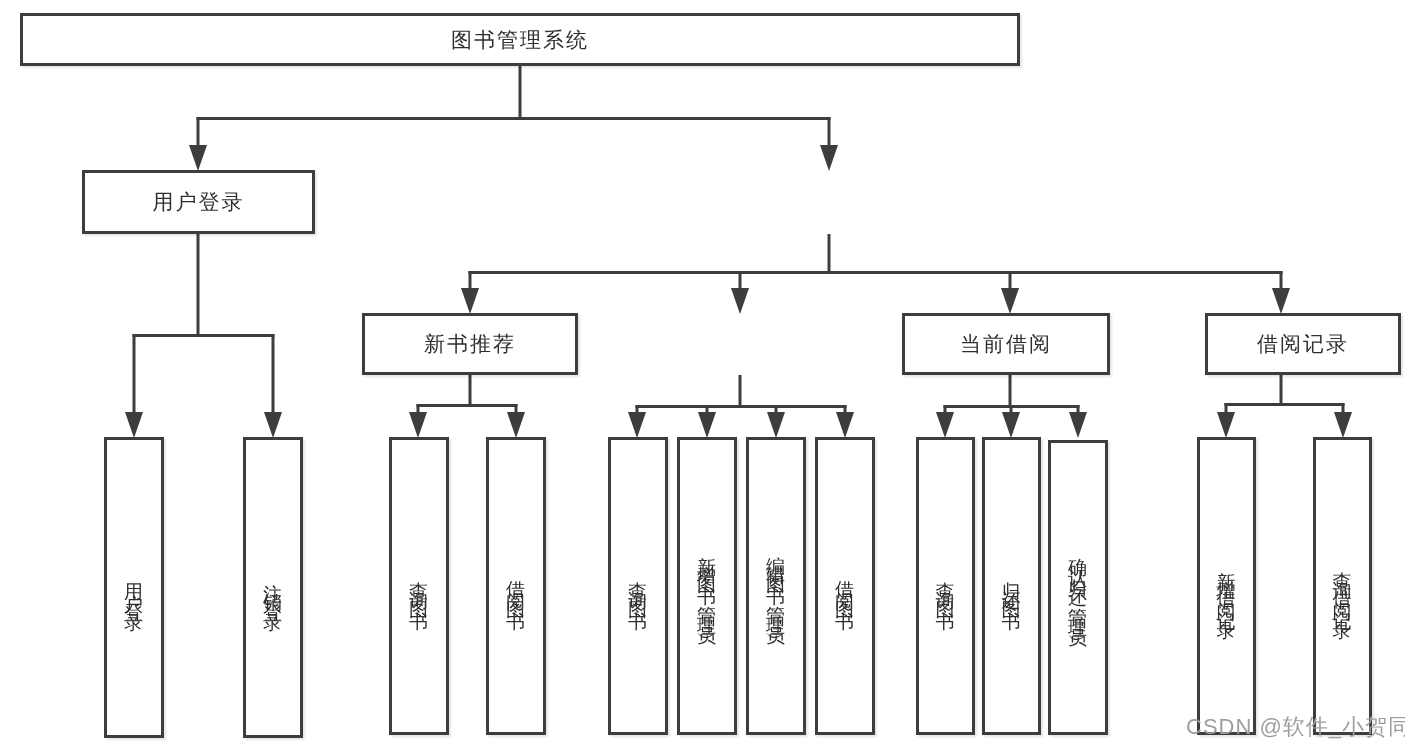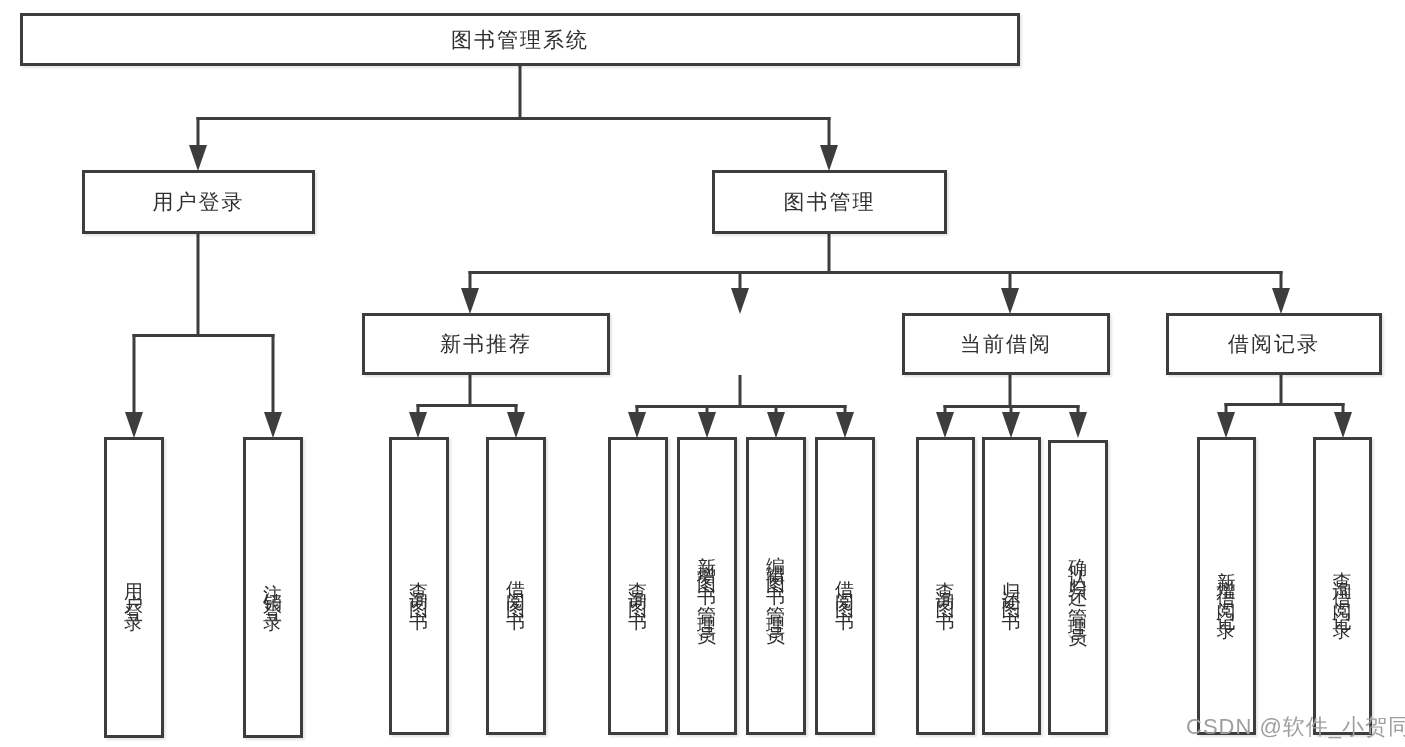--- a/index.html
+++ b/index.html
@@ -122,31 +122,28 @@
     </g>
   </svg>
 
   <div class="node hbox" style="left:20px; top:13px; width:1000px; height:53px">
     <span>图书管理系统</span>
   </div>
 
   <div class="node hbox" style="left:82px; top:170px; width:233px; height:64px">
     <span>用户登录</span>
   </div>
-  <div class="node hbox" style="left:712px; top:170px; width:235px; height:64px">
-    <span>图书管理</span>
-  </div>
 
-  <div class="node hbox" style="left:362px; top:313px; width:248px; height:62px">
+  <div class="node hbox" style="left:362px; top:313px; width:216px; height:62px">
     <span>新书推荐</span>
   </div>
   <div class="node hbox" style="left:902px; top:313px; width:208px; height:62px">
     <span>当前借阅</span>
   </div>
-  <div class="node hbox" style="left:1166px; top:313px; width:216px; height:62px">
+  <div class="node hbox" style="left:1205px; top:313px; width:196px; height:62px">
     <span>借阅记录</span>
   </div>
 
   <div class="node leaf" style="left:104px; top:437px; width:60px; height:301px">
     <span class="vtext">用户登录</span>
   </div>
   <div class="node leaf" style="left:243px; top:437px; width:60px; height:301px">
     <span class="vtext">注销登录</span>
   </div>
 

